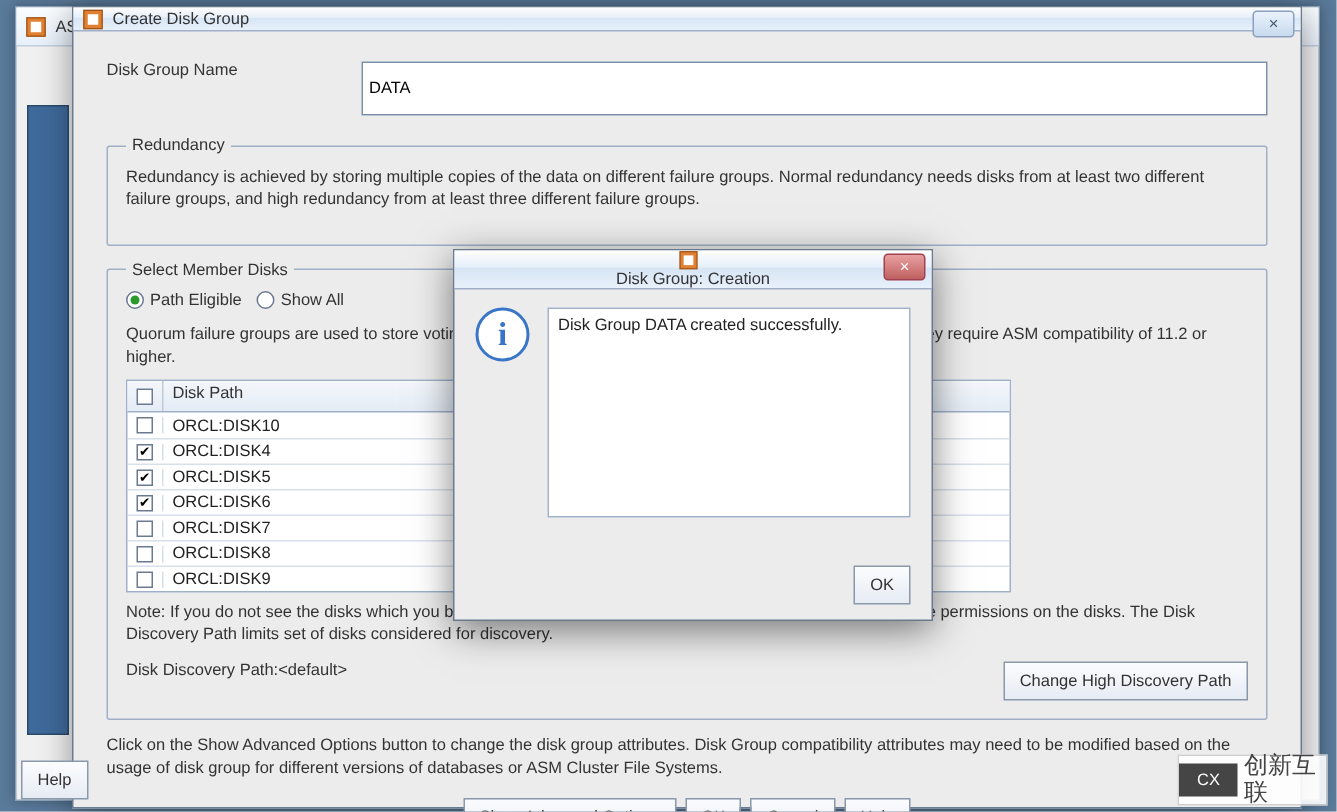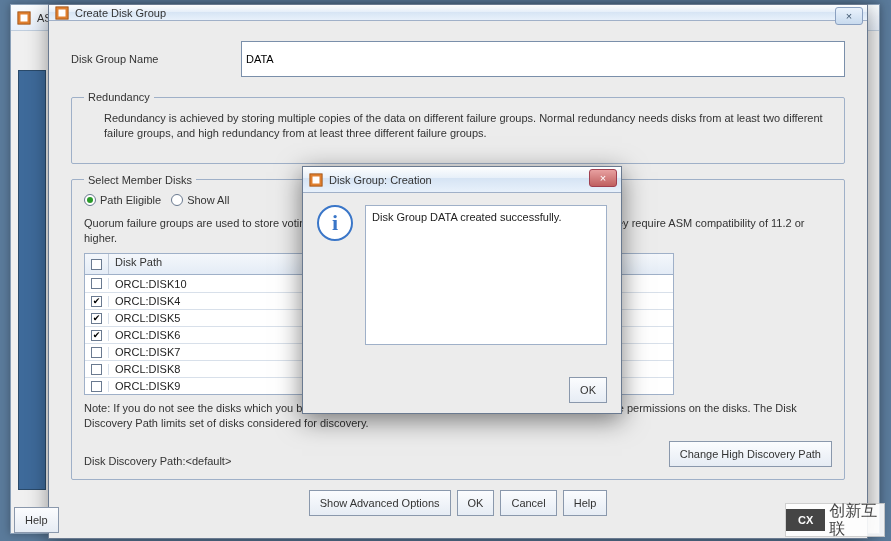--- a/index.html
+++ b/index.html
@@ -18,28 +18,28 @@
   .main-dialog { position: absolute; left: 48px; top: 4px; width: 820px; height: 535px; background: #ececec; border: 1px solid #6a7a90; box-shadow: 0 4px 20px rgba(0,0,0,0.4); }
   .titlebar { height: 16px; background: linear-gradient(to bottom, #fdfefe, #e6eff9 45%, #d6e4f4 46%, #e8f1fb); display: flex; align-items: center; padding: 0 6px; border-bottom: 1px solid #a0b0c8; position: relative; }
   .titlebar .icon { width: 14px; height: 14px; margin-right: 6px; }
   .titlebar-title { color: #333; }
   .win-btns { position: absolute; right: 4px; top: 2px; display: flex; gap: 2px; }
   .win-btn { width: 28px; height: 18px; background: linear-gradient(to bottom, #eaf2fc, #c8daee); border: 1px solid #8aa0c0; border-radius: 3px; display: flex; align-items: center; justify-content: center; color: #405870; cursor: pointer; }
   .win-btn.close { background: linear-gradient(to bottom,#e8a0a0,#c06060); color:#fff; border-color:#a04050;}
 
   .dialog-body { padding: 20px 22px 8px 22px; }
 
-  .row-name { display: flex; align-items: center; margin-bottom: 14px; }
+  .row-name { display: flex; margin-bottom: 14px; }
   .row-name label { width: 170px; color: #333; }
   .row-name input { flex: 1; height: 36px; border: 1px solid #7a8faa; padding: 1px 4px; background: #fff; }
 
   fieldset { border: 1px solid #9fb0c8; border-radius: 2px; margin: 0 0 10px 0; padding: 8px 12px 12px 12px; }
   legend { color: #333; padding: 0 4px; }
 
-  .redundancy-text { color: #333; line-height: 1.35; margin-bottom: 10px; margin-left: 20px; }
+  .redundancy-text { color: #333; line-height: 1.35; margin-bottom: 10px; }
   .radio-row { display: flex; align-items: center; gap: 4px; }
   .radio-item { display: flex; align-items: center; margin-right: 10px; cursor: pointer; }
   .radio-outer { width: 12px; height: 12px; border: 1px solid #6a7a90; border-radius: 50%; display: flex; align-items: center; justify-content: center; background: #fff; margin-right: 4px; }
   .radio-inner { width: 6px; height: 6px; border-radius: 50%; }
   .radio-inner.sel { background: #2a9a2a; }
   .radio-label { color: #333; }
 
   .filter-row { display: flex; align-items: center; margin-bottom: 10px; }
 
   .quorum-text { color: #333; margin-bottom: 8px; line-height: 1.35; }
@@ -49,44 +49,44 @@
   .disk-table-header .hcell-chk { width: 24px; border-right: 1px solid #c0cad8; display: flex; align-items: center; justify-content: center; height: 20px; }
   .disk-table-header .hcell-path { flex: 1; padding: 2px 6px; color: #333; }
   .disk-row { display: flex; border-top: 1px solid #d8e0ea; height: 17px; align-items: center; }
   .disk-row:first-child { border-top: none; }
   .disk-cell-chk { width: 24px; border-right: 1px solid #d8e0ea; display: flex; align-items: center; justify-content: center; }
   .disk-cell-path { flex: 1; padding: 0 6px; color: #222; }
   .chk { width: 11px; height: 11px; border: 1px solid #6a7a90; background: #fff; display: flex; align-items: center; justify-content: center; font-size: 9px; line-height: 1; color: #000; }
 
   .note-text { color: #333; margin-top: 6px; line-height: 1.35; }
 
-  .discovery-row { display: flex; align-items: flex-end; justify-content: space-between; margin-top: 10px; }
+  .discovery-row { display: flex; align-items: flex-start; justify-content: space-between; margin-top: 10px; }
   .discovery-label { color: #333; }
 
   .btn { height: 22px; padding: 12px 10px; border: 1px solid #8a98ac; background: linear-gradient(to bottom,#fbfcfe,#e6ecf4); border-radius: 0; color: #333; cursor: pointer; display: inline-flex; align-items: center; justify-content: center; }
 
   .instr-text { color: #333; margin: 10px 0 12px 0; line-height: 1.35; }
 
   .footer-btns { display: flex; align-items: center; justify-content: center; gap: 6px; padding-bottom: 4px; }
 
   
   .help-outer { position: absolute; left: 14px; bottom: 8px; }
 
   
   .modal { position: absolute; left: 302px; top: 166px; width: 320px; height: 248px; background: #ececec; border: 1px solid #6a7a90; box-shadow: 0 6px 24px rgba(0,0,0,0.5); }
-  .modal .titlebar { height: 26px; }
+  .modal .titlebar { height: 26px; flex-direction: column; }
   .modal .close-area { position: absolute; right: 4px; top: 2px; display:flex; gap:2px;}
   .modal-body { padding: 12px 14px; display: flex; gap: 12px; }
   .info-icon { width: 36px; height: 36px; border: 2px solid #3a76c8; border-radius: 50%; display: flex; align-items: center; justify-content: center; color: #3a76c8; font-weight: bold; font-size: 22px; font-family: Georgia, serif; flex-shrink: 0; background: #fff; }
   .msg-box { flex: 1; height: 140px; border: 1px solid #9fb0c8; background: #fff; padding: 4px 6px; color: #222; line-height: 1.3; }
   .modal-footer { position: absolute; bottom: 10px; right: 14px; }
 
   
   .watermark { position: absolute; right: 6px; bottom: 4px; width: 100px; height: 34px; background: #fff; border: 1px solid #ccc; display:flex; align-items:center; justify-content:center; gap:4px; opacity:0.9;}
-  .watermark .cx { width:46px; height:22px; background:#333; color:#fff; display:flex; align-items:center; justify-content:center; font-size:11px; font-weight:bold;}
+  .watermark .cx { width:46px; height:22px; background:#333; color:#fff; display:flex; align-items:center; justify-content:center; font-size:11px; font-weight:normal;}
   .watermark .txt { font-size:16px; color:#333; line-height:1.1;}
 </style>
 </head>
 <body>
 
 <div class="bg-window">
   <div class="bg-titlebar">
     <svg class="icon" viewBox="0 0 16 16">
         <rect x="1" y="1" width="14" height="14" fill="#e08030" stroke="#a05010"></rect>
         <rect x="4" y="4" width="8" height="8" fill="#fff"></rect>
@@ -198,20 +198,21 @@
       <div class="note-text">Note: If you do not see the disks which you believe are available, check the Disk Discovery Path and read/write permissions on the disks. The Disk Discovery Path limits set of disks considered for discovery.</div>
 
       <div class="discovery-row">
         <span class="discovery-label">Disk Discovery Path:&lt;default&gt;</span>
         <button class="btn">
             <span>Change High Discovery Path</span>
           </button>
       </div>
     </fieldset>
 
+    <div class="instr-text">Click on the Show Advanced Options button to change the disk group attributes. Disk Group compatibility attributes may need to be modified based on the usage of disk group for different versions of databases or ASM Cluster File Systems.</div>
 
     <div class="footer-btns">
       <button class="btn">
           <span>Show Advanced Options</span>
         </button>
       <button class="btn">
           <span>OK</span>
         </button>
       <button class="btn">
           <span>Cancel</span>

